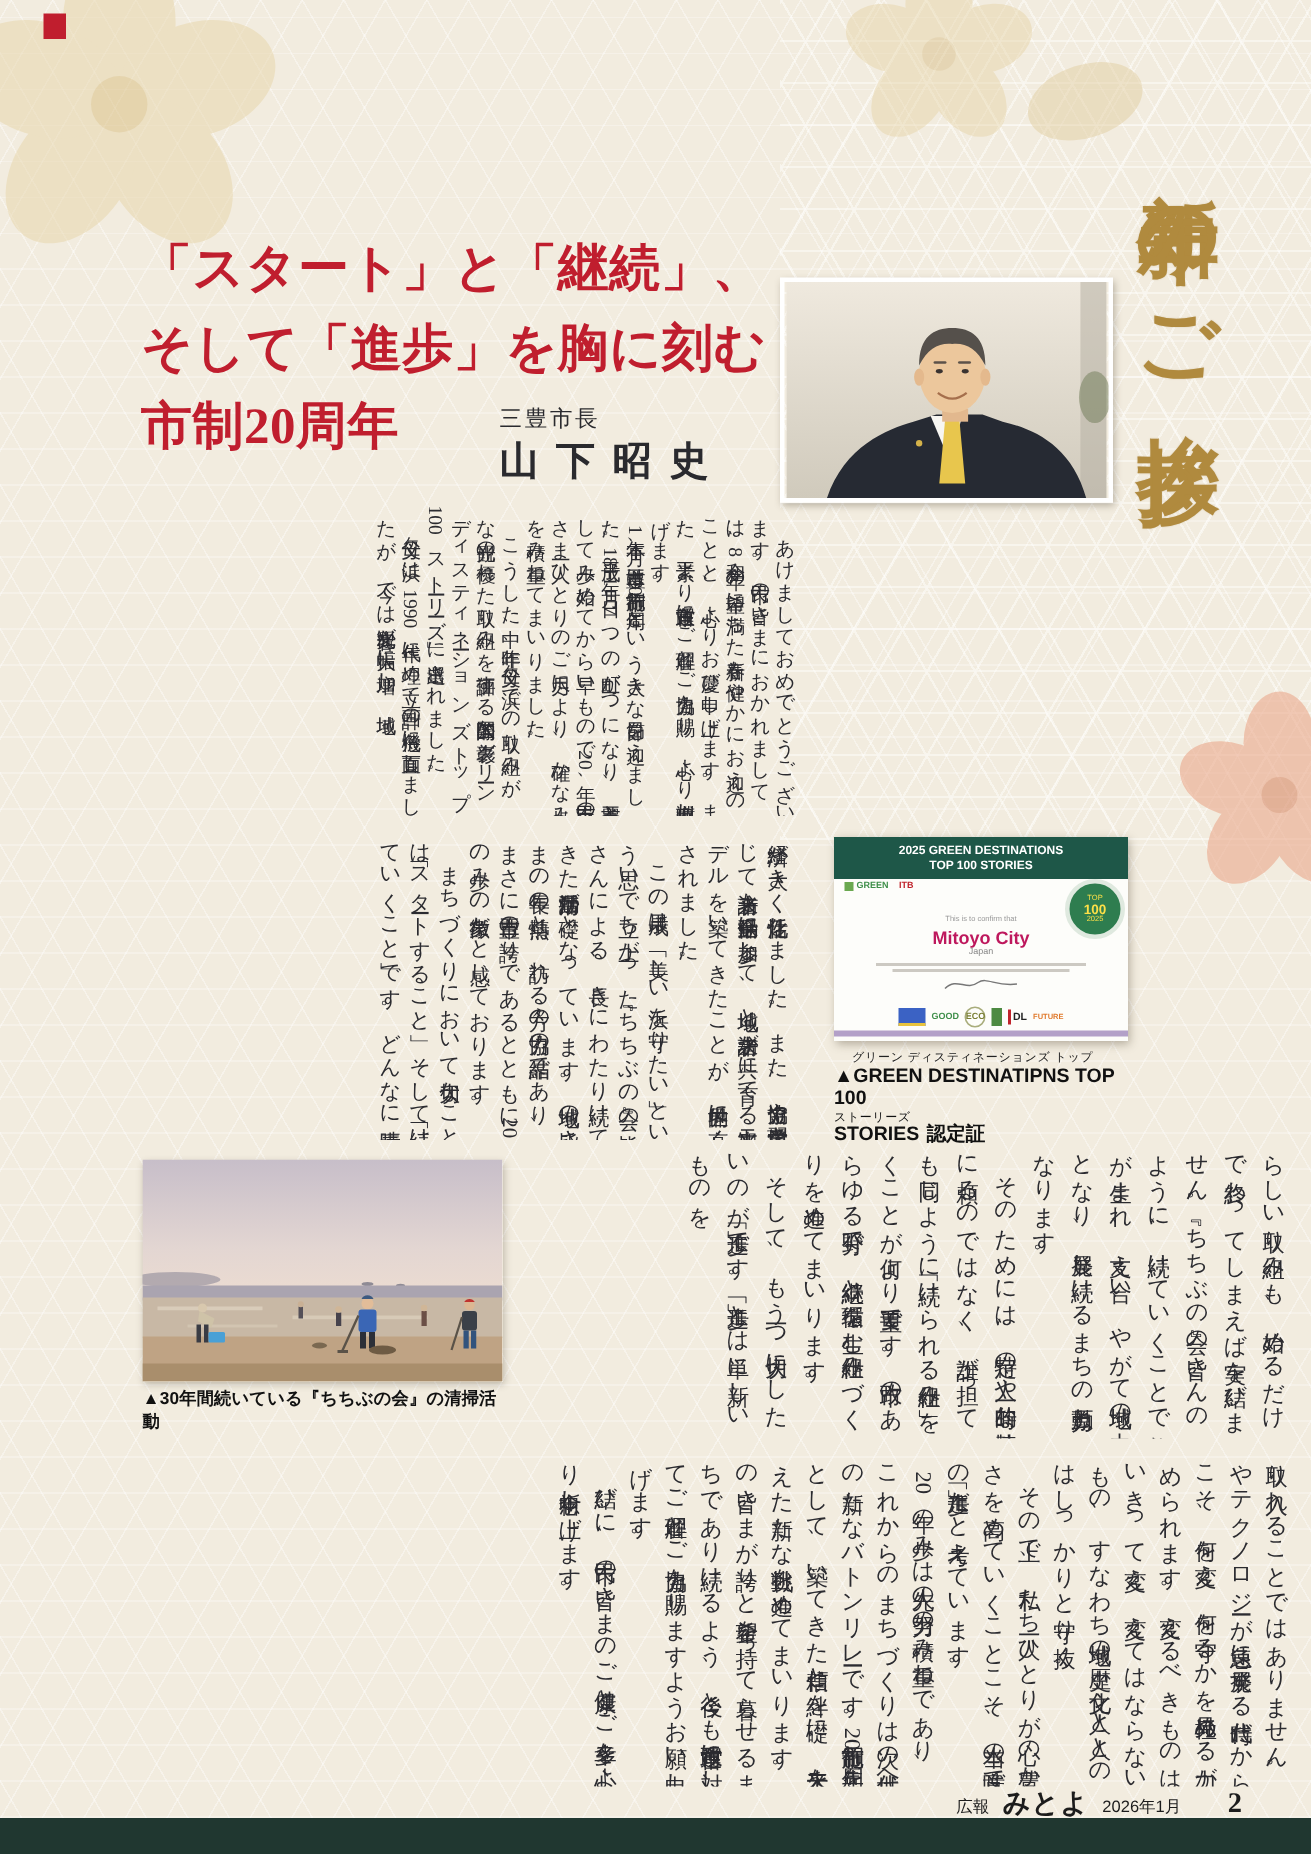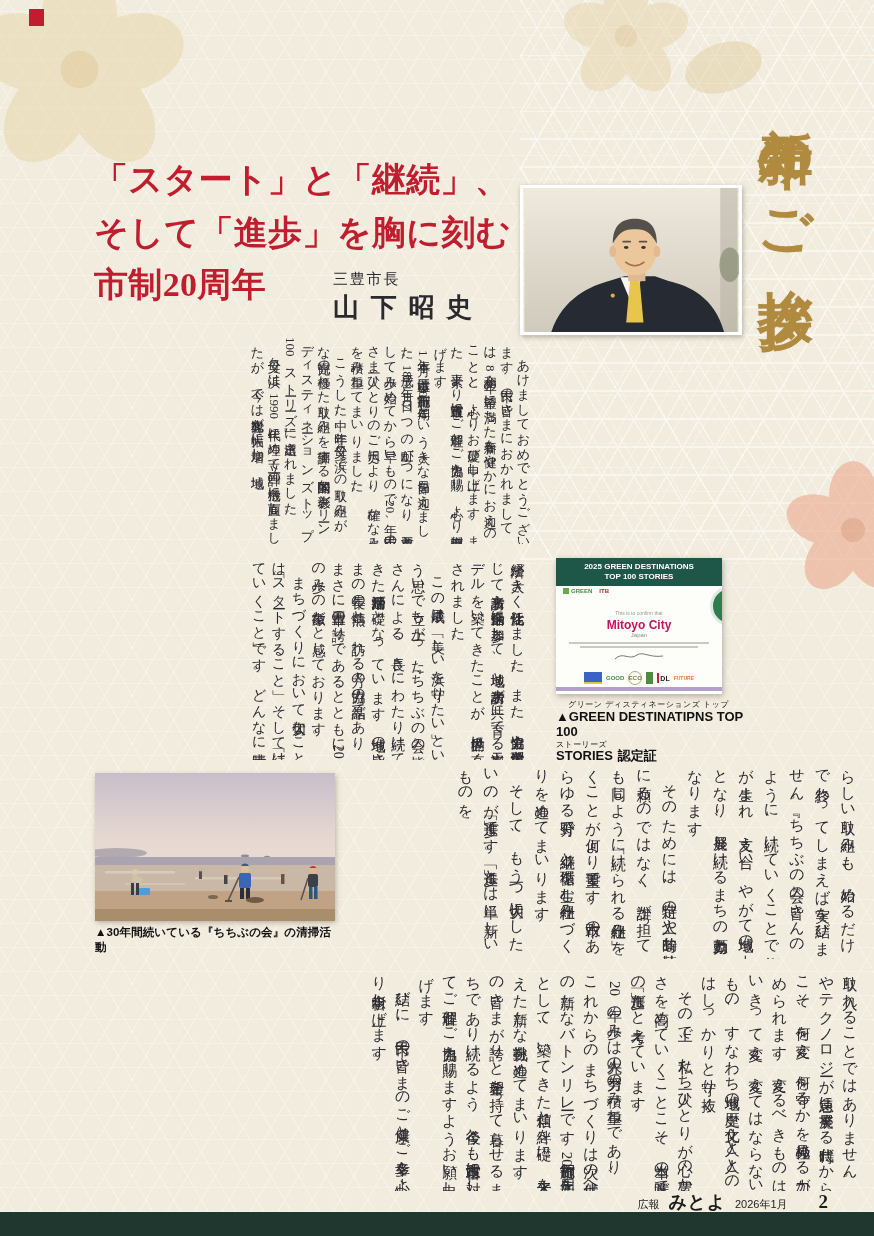--- a/index.html
+++ b/index.html
@@ -29,29 +29,29 @@
     border:3px solid #fff;box-shadow:1px 2px 5px rgba(60,50,30,.35);box-sizing:border-box;}
   .mayor-photo svg{display:block;width:100%;height:100%;}
   .vband{position:absolute;writing-mode:vertical-rl;color:#2b2b30;overflow:hidden;}
   .vband p{margin:0;}
   .band1{left:103px;top:337px;width:428px;height:207px;font-size:13px;line-height:1.28;}
   .band2{left:84px;top:553px;width:443px;height:207px;font-size:14px;line-height:1.42;}
   .band3{left:348px;top:759px;width:512px;height:200px;font-size:15px;line-height:1.70;}
   .band4{left:128px;top:966px;width:733px;height:225px;font-size:15px;line-height:1.57;}
   
   .cert-fig{position:absolute;left:556px;top:558px;width:212px;}
-  .cert{position:relative;width:166px;height:136px;background:#fdfdfa;
+  .cert{position:relative;width:196px;height:136px;background:#fdfdfa;
     box-shadow:1px 2px 6px rgba(60,50,30,.35);overflow:hidden;font-family:"Liberation Sans",sans-serif;}
   .cert-head{background:#1e5748;color:#fff;text-align:center;font-weight:bold;
     font-size:8px;line-height:1.3;padding:4px 0 3px;}
   .cert-toprow{position:absolute;left:7px;top:30px;display:flex;gap:7px;align-items:center;}
   .logo-green{font-size:6px;font-weight:bold;color:#3f8f4a;border-left:6px solid #6aa84f;padding-left:2px;}
   .logo-itb{font-size:6px;font-weight:bold;color:#c0242c;}
   .badge{position:absolute;right:-141px;top:-2px;width:34px;height:34px;border-radius:50%;
-    background:#2e7d4f;border:3px solid #dfe9df;color:#fef9c3;display:flex;flex-direction:column;
+    background:#2e7d4f;border:3px solid #dfe9df;color:#fde047;display:flex;flex-direction:column;
     align-items:center;justify-content:center;line-height:1;}
   .badge .b1{font-size:5px;}.badge .b2{font-size:9px;font-weight:bold;}.badge .b3{font-size:5px;}
   .cert-confirm{margin-top:24px;text-align:center;font-size:5px;color:#999;}
   .cert-name{text-align:center;font-size:12px;font-weight:bold;color:#be185d;margin-top:2px;}
   .cert-country{text-align:center;font-size:6px;color:#888;}
   .cert-lines{margin-top:4px;}
   .cert-lines i{display:block;height:2px;background:#ccc9c2;margin:2px auto;}
   .cert-lines i:nth-child(1){width:140px;}
   .cert-lines i:nth-child(2){width:118px;}
   .cert-sign{display:block;margin:1px auto 0;}

